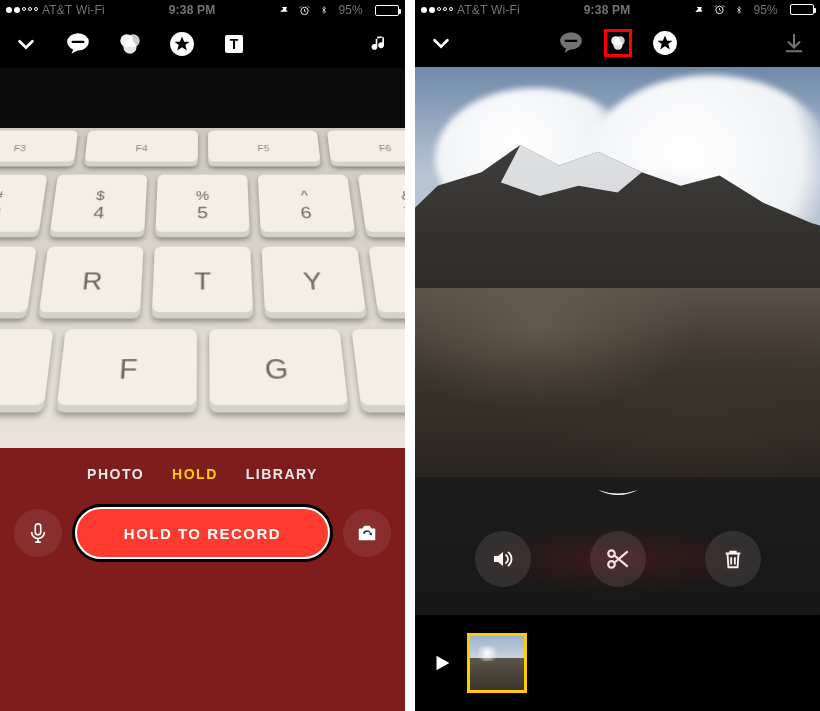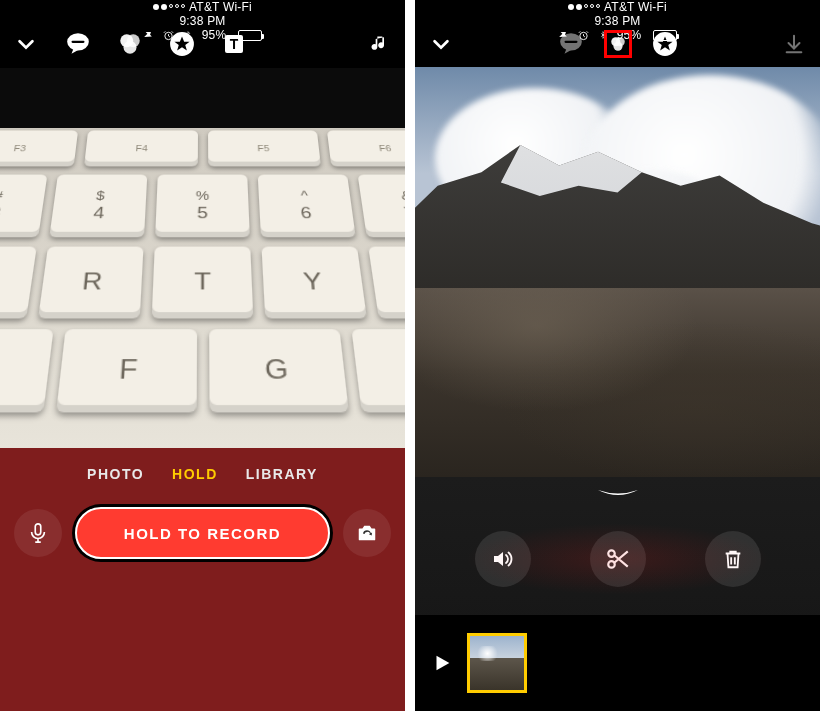--- a/index.html
+++ b/index.html
@@ -16,30 +16,29 @@
     height: 711px;
     background: #000;
     position: relative;
     overflow: hidden;
     display: flex;
     flex-direction: column;
   }
   
   .status-bar {
     height: 20px;
-    color: #ffffff;
+    color: #737373;
     font-size: 12px;
     display: flex;
     align-items: center;
     padding: 0 6px;
     letter-spacing: 0.2px;
-    flex-direction: column;
   }
   .status-left { display: flex; align-items: center; gap: 4px; }
-  .status-center { flex: 1; text-align: center; font-weight: 400; }
+  .status-center { flex: 1; text-align: center; font-weight: 700; }
   .status-right { display: flex; align-items: center; gap: 10px; }
   .signal-dots { display: flex; gap: 2px; }
   .signal-dots span { width: 6px; height: 6px; border-radius: 50%; background: #fff; display: inline-block; }
   .signal-dots span.empty { background: transparent; border: 1px solid #fff; width: 4px; height: 4px; }
   .battery {
     width: 24px; height: 11px; border: 1px solid #fff; border-radius: 2px;
     position: relative; margin-left: 2px;
   }
   .battery::after {
     content: ""; position: absolute; right: -3px; top: 3px; width: 2px; height: 5px;

